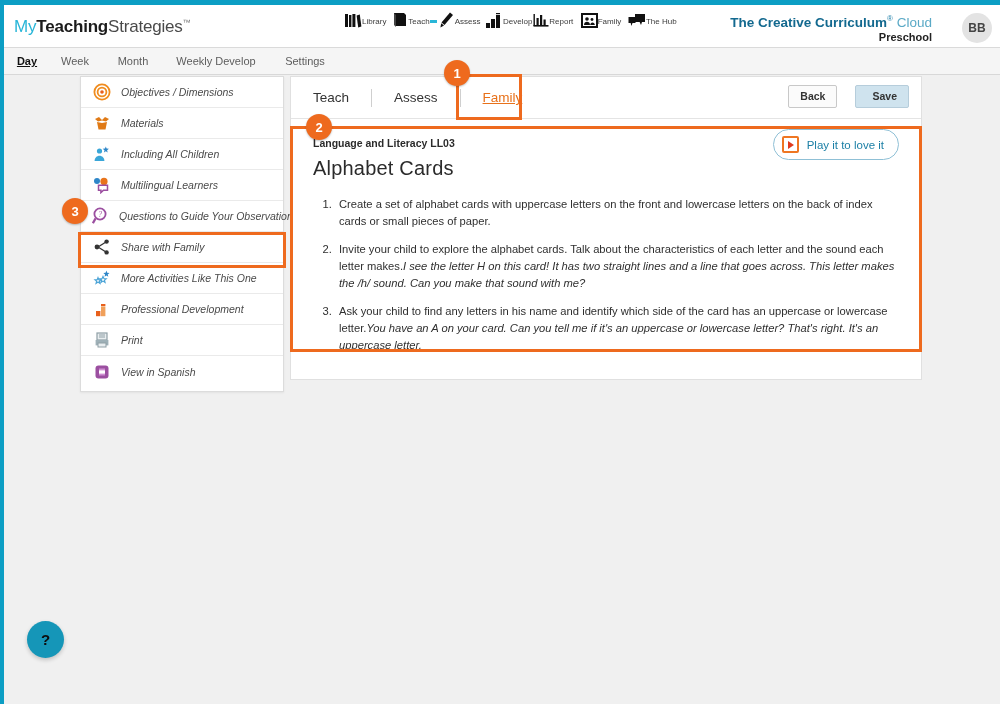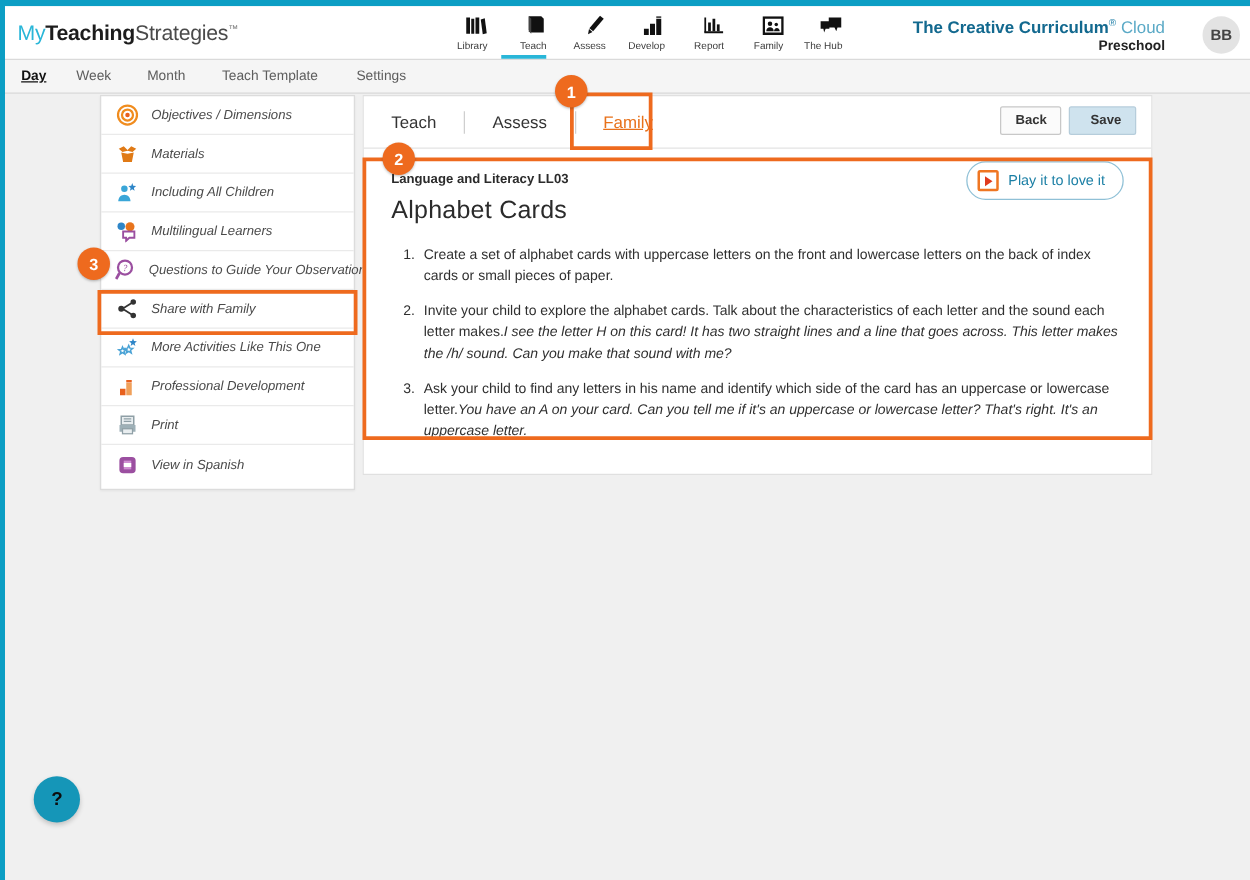--- a/index.html
+++ b/index.html
@@ -35,21 +35,21 @@
   .logo .my { color: #29b6d8; }
   .logo .teach { color: #1c1c1c; font-weight: bold; }
   .logo .strat { color: #4a4a4a; margin-top: 42px; }
   .logo .tm { font-size: 8px; vertical-align: super; color: #777; }
 
   .nav-icons {
     position: absolute; left: 340px; top: 3px; width: 330px; height: 40px;
     display: flex; align-items: flex-start; justify-content: space-between;
   }
   .nav-item {
-    width: 46px; display: flex; flex-direction: column; align-items: flex-end;
+    width: 46px; display: flex; flex-direction: row; align-items: center;
     padding-top: 3px; cursor: pointer;
   }
   .nav-item .glyph { height: 18px; display: flex; align-items: center; justify-content: center; }
   .nav-item .lbl {
     font-size: 8px; color: #3c3c3c; margin-top: 3px; white-space: nowrap;
   }
   .nav-item.active .underline {
     width: 36px; height: 3px; background: #29b6d8; margin-top: 3px;
   }
   .nav-item .underline { width: 36px; height: 3px; background: transparent; margin-top: 3px; }
@@ -108,21 +108,21 @@
   }
   .content-tabs {
     position: relative; height: 42px; border-bottom: 1px solid #e4e4e4;
     display: flex; align-items: center;
   }
   .ct-tab {
     font-size: 13.5px; color: #333; padding: 0 22px; cursor: pointer; white-space: nowrap;
   }
   .ct-sep { width: 1px; height: 18px; background: #cfcfcf; }
   .ct-tab.family { color: #e8711a; text-decoration: underline; }
-  .btns { position: absolute; right: 12px; top: 8px; display: flex; gap: 6px; }
+  .btns { position: absolute; right: 12px; top: 8px; display: flex; gap: 18px; }
   .btn {
     font-size: 10.5px; color: #333; padding: 4px 11px 5px;
     border: 1px solid #c8c8c8; border-radius: 2px; background: #fbfbfb;
     cursor: pointer; font-weight: bold;
   }
   .btn.save { background: #cfe3ee; border-color: #b6cddb; padding-left: 16px; }
 
   .body-pad { padding: 18px 22px 0 22px; position: relative; }
   .eyebrow { font-size: 10.5px; font-weight: bold; color: #2b2b2b; }
   .title { font-size: 20px; color: #2b2b2b; margin-top: 8px; font-weight: normal; letter-spacing: .2px; }
@@ -300,21 +300,21 @@
       <div class="l2">Preschool</div>
     </div>
 
     <div class="avatar">BB</div>
   </div>
 
   <div class="subnav">
     <a class="tab sel" style="width:38px;margin-left:4px;">Day</a>
     <a class="tab" style="width:58px;">Week</a>
     <a class="tab" style="width:58px;">Month</a>
-    <a class="tab" style="width:108px;">Teach Template</a>
+    <a class="tab" style="width:108px;">Weekly Develop</a>
     <a class="tab" style="width:70px;">Settings</a>
   </div>
 
   <div class="sidebar">
 
     <div class="side-item">
       <span class="si-icon">
         <svg width="18" height="18" viewBox="0 0 18 18">
           <circle cx="9" cy="9" r="7.6" fill="none" stroke="#f08c1e" stroke-width="1.8"></circle>
           <circle cx="9" cy="9" r="4.4" fill="none" stroke="#f08c1e" stroke-width="1.8"></circle>

